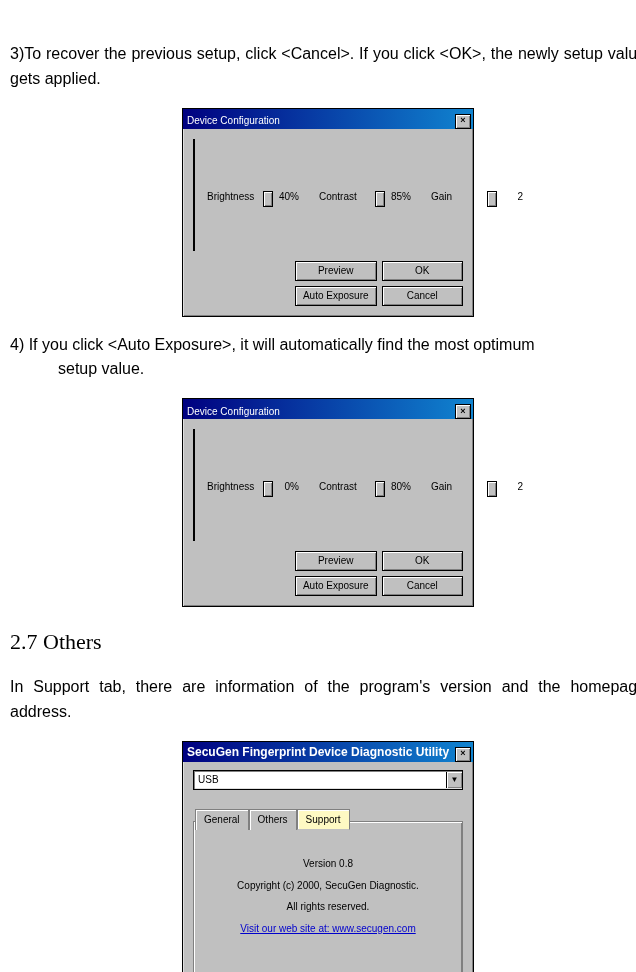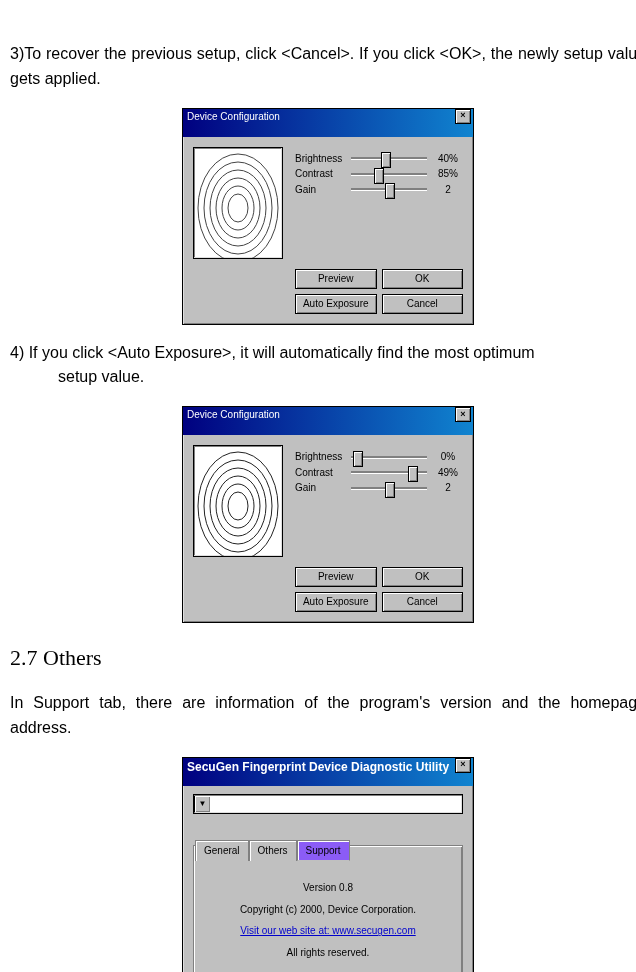--- a/index.html
+++ b/index.html
@@ -28,25 +28,25 @@
     width: 290px;
     background: #c0c0c0;
     border: 1px solid #000;
     box-shadow: inset 1px 1px 0 #dfdfdf, inset -1px -1px 0 #808080;
     text-align: left;
     font-family: "MS Sans Serif", Tahoma, sans-serif;
     font-size: 10px;
     color: #000;
   }
   .titlebar {
-    height: 28px;
+    height: 20px;
     background: linear-gradient(to right, #000080, #1084d0);
     color: #fff;
     display: flex;
-    align-items: flex-start;
+    align-items: flex-end;
     padding: 0 2px 0 4px;
     font-size: 10px;
   }
   .ttxt { flex: 1; }
   .closebtn {
     width: 14px; height: 13px;
     background: #c0c0c0;
     border: 1px solid #000;
     box-shadow: inset 1px 1px 0 #fff, inset -1px -1px 0 #808080;
     display: flex; align-items: center; justify-content: center;
@@ -59,42 +59,42 @@
   }
   .fprint {
     width: 88px; height: 110px;
     background: #fff;
     border: 1px solid #000;
     box-shadow: inset -1px -1px 0 #dfdfdf, inset 1px 1px 0 #808080;
     position: relative;
     overflow: hidden;
   }
   .fprint svg { width: 100%; height: 100%; }
-  .ctrls { flex: 1; display: flex; flex-direction: column; gap: 0; padding-top: 4px; }
+  .ctrls { flex: 1; display: flex; flex-direction: row; gap: 20px; padding-top: 4px; }
   .row { display: flex; align-items: center; gap: 6px; }
   .row .lbl { width: 50px; }
   .track {
     position: relative;
     flex: 1;
     height: 14px;
   }
   .rail {
     position: absolute; left: 0; right: 0; top: 6px;
     height: 2px;
     background: #808080;
     border-bottom: 1px solid #fff;
   }
   .thumb {
     position: absolute; top: 1px;
     width: 8px; height: 14px;
     background: #c0c0c0;
     border: 1px solid #000;
     box-shadow: inset 1px 1px 0 #fff, inset -1px -1px 0 #808080;
   }
-  .val { width: 30px; text-align: center; }
+  .val { width: 30px; text-align: right; }
   .btnrow {
     padding: 0 10px 10px 112px;
     display: grid;
     grid-template-columns: 1fr 1fr;
     gap: 5px;
     font-size: 10px;
   }
   .winbtn {
     height: 18px;
     background: #c0c0c0;
@@ -142,24 +142,24 @@
     padding-left: 2px;
   }
   .tab {
     padding: 2px 8px 2px 8px;
     background: #c0c0c0;
     border: 1px solid #808080;
     border-bottom: none;
     box-shadow: inset 1px 1px 0 #fff;
     font-size: 10px;
     position: relative;
-    top: 16px;
+    top: 9px;
   }
   .tab.active {
-    background: #8b5cf6;
+    background: #fef9c3;
     z-index: 2;
     border-bottom: 1px solid #c0c0c0;
   }
   .tabpane {
     height: 230px;
     border: 1px solid #808080;
     box-shadow: inset 1px 1px 0 #fff, inset -1px -1px 0 #808080;
     padding: 28px 10px 10px 10px;
     text-align: center;
     font-size: 10px;
@@ -265,21 +265,21 @@
               <span class="thumb" style="left:2%"></span>
           </span>
           <span class="val">0%</span>
         </div>
         <div class="row">
           <span class="lbl">Contrast</span>
           <span class="track">
             <span class="rail"></span>
               <span class="thumb" style="left:75%"></span>
           </span>
-          <span class="val">49%</span>
+          <span class="val">80%</span>
         </div>
         <div class="row">
           <span class="lbl">Gain</span>
           <span class="track">
             <span class="rail"></span>
               <span class="thumb" style="left:45%"></span>
           </span>
           <span class="val">2</span>
         </div>
       </div>
@@ -305,28 +305,29 @@
 <p class="para">In Support tab, there are information of the program's version and the homepage address.</p>
 
 <div class="figwrap">
   <div class="diag">
     <div class="titlebar">
       <span class="ttxt">SecuGen Fingerprint Device Diagnostic Utility</span>
       <span class="closebtn">×</span>
     </div>
     <div class="diag-body">
       <div class="combo">
+        <span class="combo-txt">USB</span>
         <span class="combo-btn">▼</span>
       </div>
       <div class="tabs">
         <div class="tab">General</div>
         <div class="tab">Others</div>
         <div class="tab active">Support</div>
       </div>
       <div class="tabpane">
         <p>Version 0.8</p>
-        <p>Copyright (c) 2000, Device Corporation.</p>
+        <p>Copyright (c) 2000, SecuGen Diagnostic.</p>
+        <p>All rights reserved.</p>
         <p><span class="link">Visit our web site at: www.secugen.com</span></p>
-        <p>All rights reserved.</p>
       </div>
     </div>
   </div>
 </div>
 
 </body></html>

